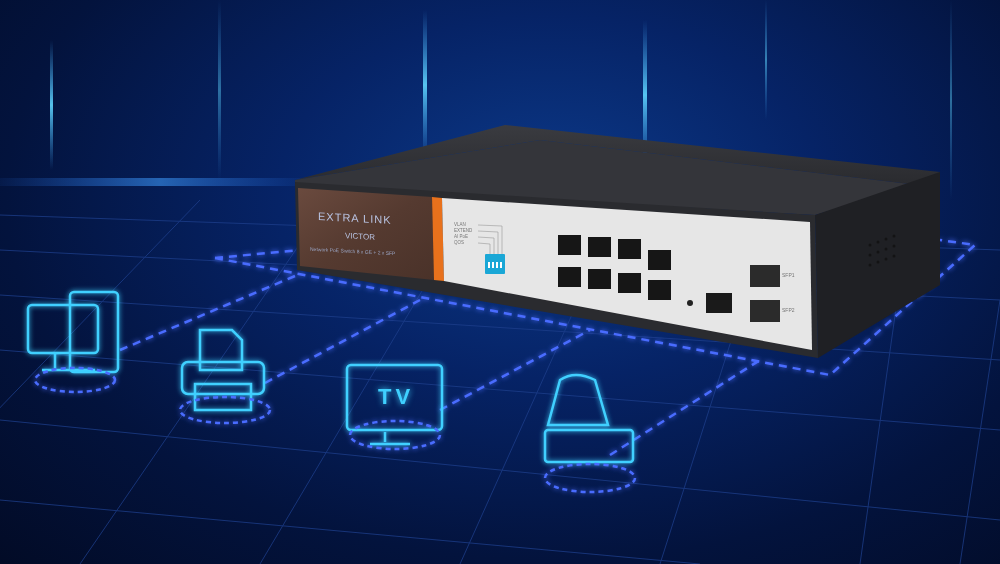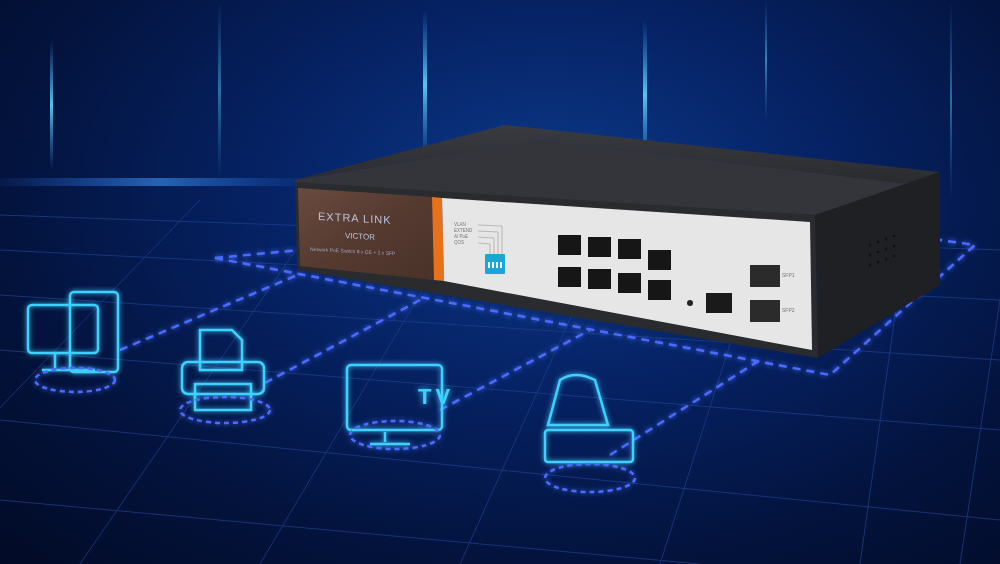--- a/index.html
+++ b/index.html
@@ -166,14 +166,14 @@
   <div class="lbl" style="position:absolute;left:345px;top:232px;color:#b8c2e0;font-size:8px;transform:skewY(3deg);">VICTOR</div>
   <div class="lbl" style="position:absolute;left:310px;top:248px;color:#9aa4c2;font-size:5px;transform:skewY(3deg);">Network PoE Switch 8 x GE + 2 x SFP</div>
   <div class="lbl" style="position:absolute;left:454px;top:222px;color:#777;font-size:4.5px;line-height:6px;">
     <div>VLAN</div>
     <div>EXTEND</div>
     <div>AI PoE</div>
     <div>QOS</div>
   </div>
   <div class="lbl" style="position:absolute;left:782px;top:272px;color:#777;font-size:5px;">SFP1</div>
   <div class="lbl" style="position:absolute;left:782px;top:307px;color:#777;font-size:5px;">SFP2</div>
-  <div class="lbl" style="position:absolute;left:378px;top:384px;color:#3fd0ff;font-size:22px;font-weight:bold;letter-spacing:4px;text-shadow:0 0 6px #3fd0ff;margin-left:40px;">TV</div>
+  <div class="lbl" style="position:absolute;left:378px;top:384px;color:#3fd0ff;font-size:22px;font-weight:bold;letter-spacing:4px;text-shadow:0 0 6px #3fd0ff;">TV</div>
 </div>
 
 </body></html>

